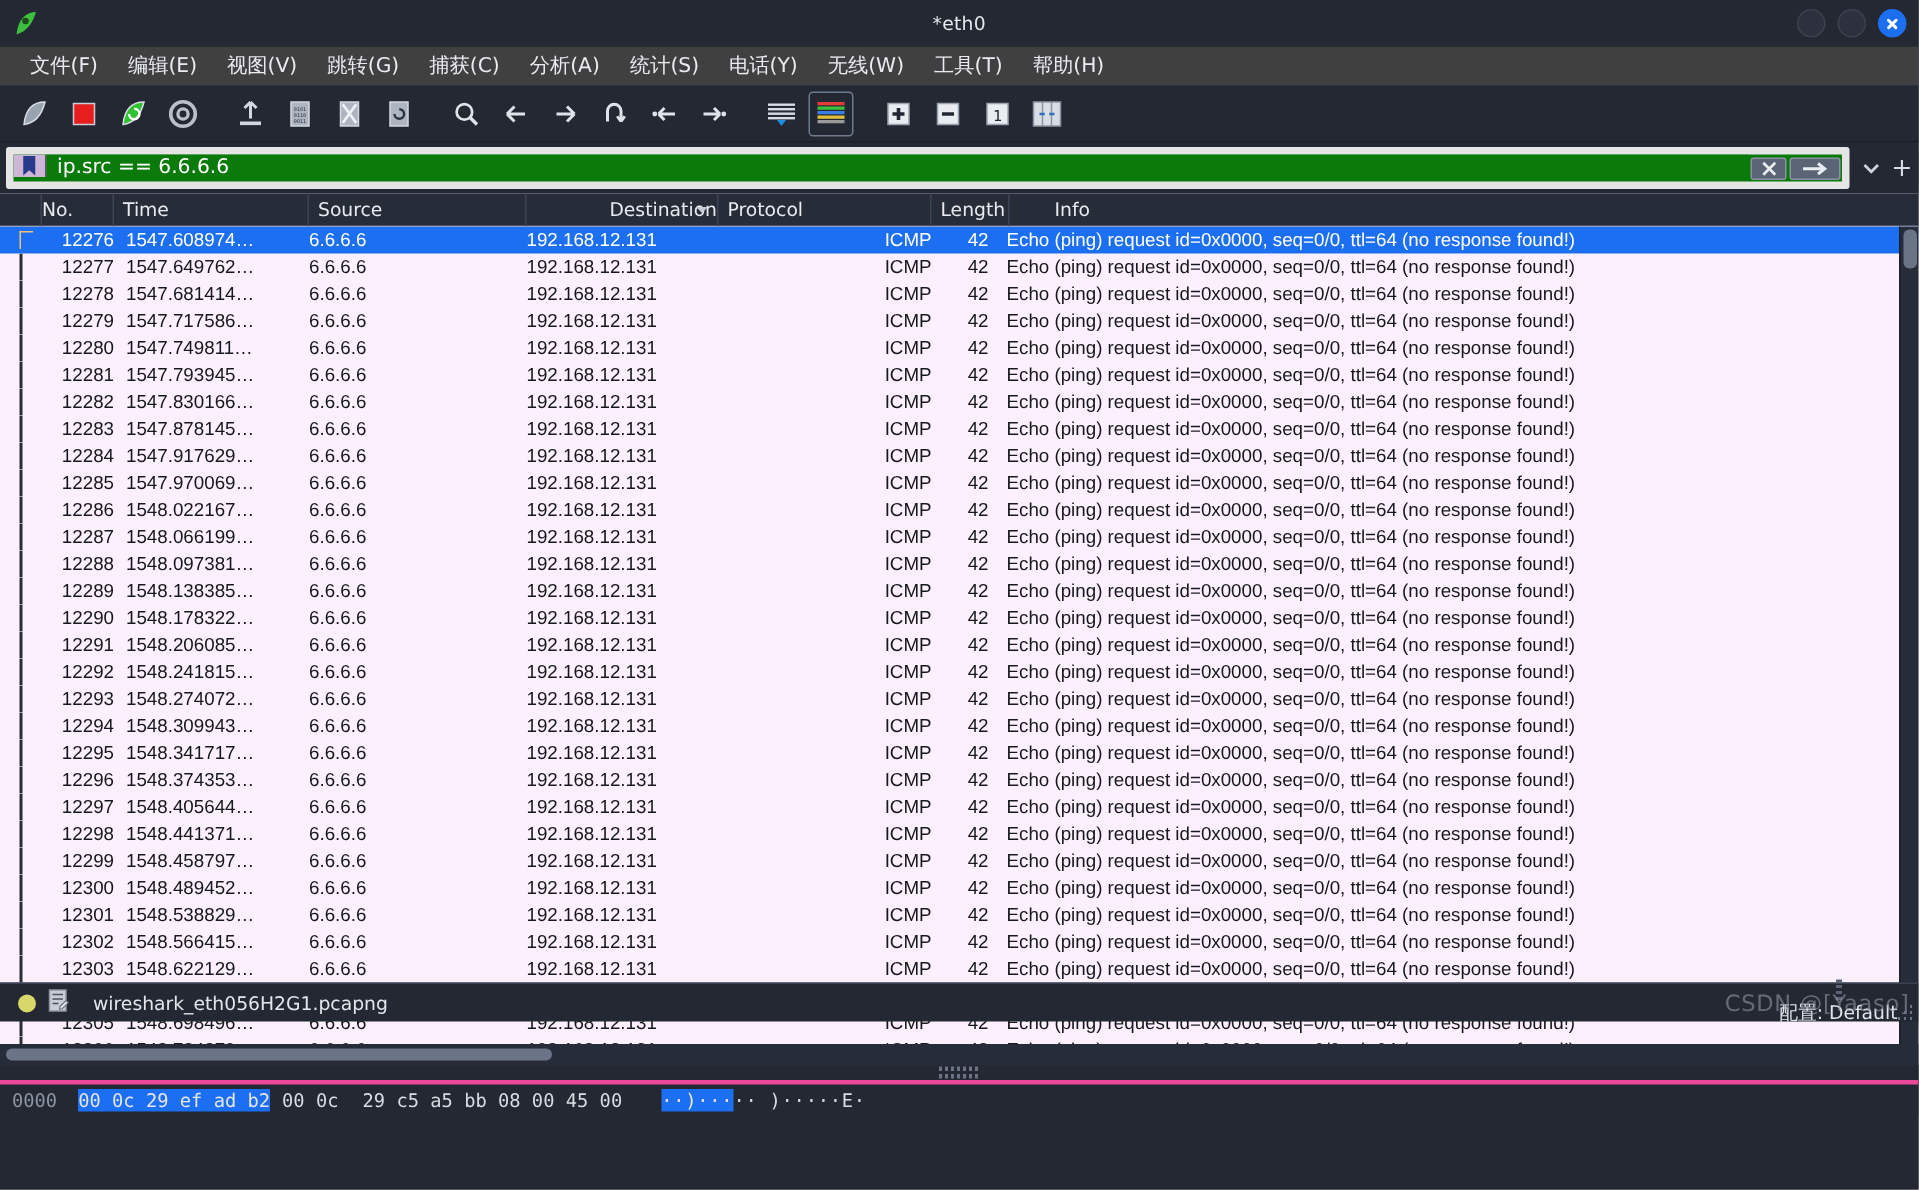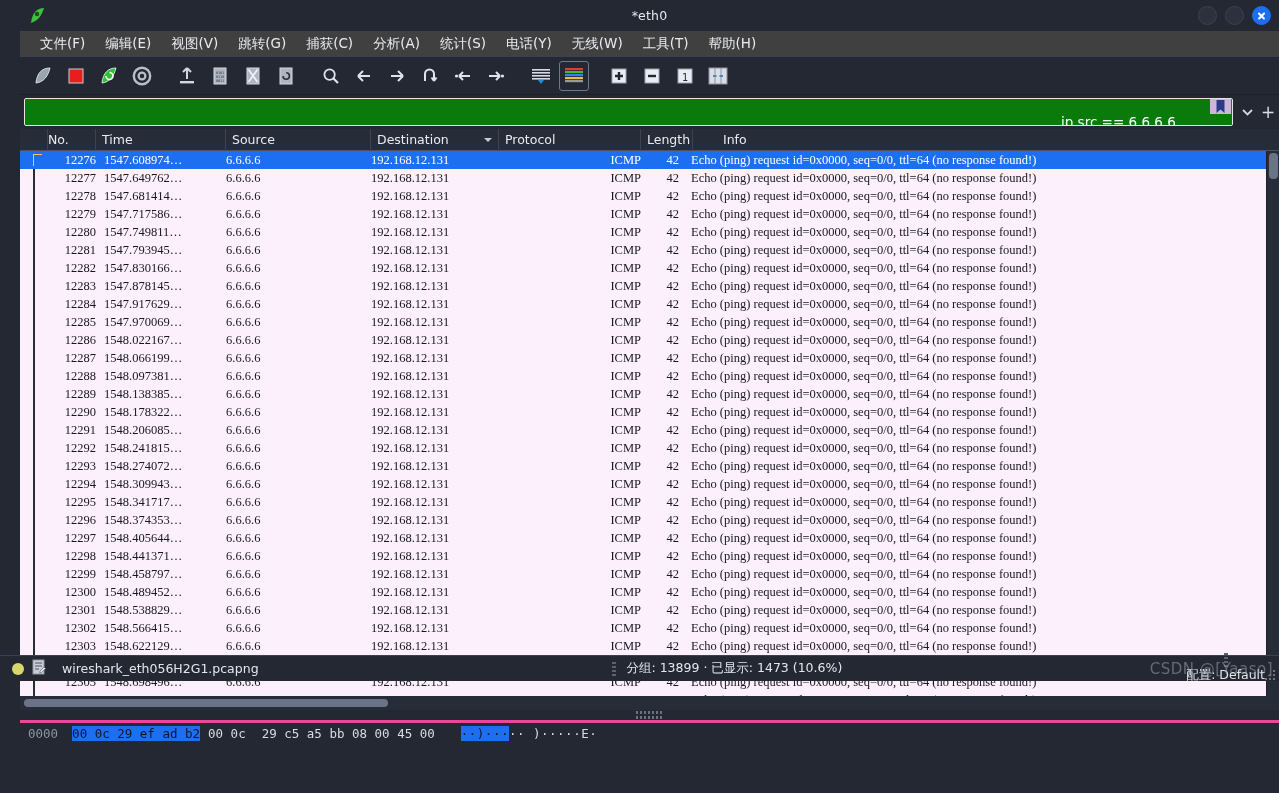--- a/index.html
+++ b/index.html
@@ -2,21 +2,21 @@
 <html><head>
 <meta charset="utf-8">
 <style>
   * { box-sizing: border-box; margin: 0; padding: 0; }
   html, body {
     width: 1279px; height: 793px;
     background: #232833;
     font-family: "DejaVu Sans", sans-serif;
     overflow: hidden;
   }
-  #app { position: relative; width: 1279px; height: 685px; background: #232833; padding-left: 20px; }
+  #app { position: relative; width: 1279px; height: 685px; background: #232833; }
 
   
   .titlebar {
     position: relative; height: 31px; width: 100%;
     background: #232833;
     display: flex; align-items: center;
   }
   .titlebar-logo { position: absolute; left: 8px; top: 6px; width: 20px; height: 20px; }
   .titlebar-title {
     width: 100%; text-align: center;
@@ -49,23 +49,23 @@
     padding-left: 8px; gap: 3px;
     background: #232833; border-bottom: 1px solid #1b2029;
   }
   .tb { width: 30px; height: 30px; display: flex; align-items: center; justify-content: center; border-radius: 3px; }
   .tb.framed { border: 1px solid #6f7a8d; }
   .tb-sep { width: 9px; }
 
   
   .filterbar {
     height: 28px; margin: 3px 4px 3px 4px;
-    display: flex; align-items: flex-end;
-    border: 1px solid #e5e5e5; border-radius: 2px;
-    background: #0a7a0a; overflow: hidden; flex-direction: column;
+    display: flex; align-items: flex-start;
+    border: 5px solid #e5e5e5; border-radius: 2px;
+    background: #0a7a0a; overflow: hidden;
   }
   .filter-bookmark {
     width: 22px; background: #cdb6d8; display: flex; align-items: center; justify-content: center;
     border-right: 1px solid #555;
   }
   .filter-input {
     flex: 1; background: #0a7a0a; border: none; outline: none;
     color: #ffffff; font-size: 13.5px; padding-left: 7px;
     font-family: "DejaVu Sans", sans-serif;
   }
@@ -90,21 +90,21 @@
     color: #e9ebf0; font-size: 12.5px;
   }
   .ph { padding-left: 6px; position: relative; white-space: nowrap; overflow: hidden;
         border-right: 1px solid #3c4354; height: 22px; line-height: 22px; }
   .sort-ind { position: absolute; right: 6px; top: 9px; width: 0; height: 0;
               border-left: 4px solid transparent; border-right: 4px solid transparent;
               border-top: 4px solid #c6cad3; }
   .plist-body { background: #fdf0fd; height: 545px; overflow: hidden; position: relative; }
   .prow {
     display: flex; height: 18px; line-height: 18px;
-    font-family: Liberation Serif, serif; font-size: 12.5px;
+    font-family: Liberation Sans, sans-serif; font-size: 12.5px;
     color: #16181d; white-space: nowrap;
   }
   .prow.sel { background: #1d6ff2; color: #ffffff; }
   .pc { overflow: hidden; white-space: nowrap; }
   .c-mark  { width: 28px; position: relative; }
   .c-no    { width: 48px; text-align: right; }
   .c-time  { width: 130px; padding-left: 8px; }
   .c-src   { width: 145px; padding-left: 0px; }
   .c-dst   { width: 128px; }
   .c-proto { width: 142px; text-align: right; }
@@ -136,21 +136,21 @@
          border-left: 5px solid #c8ccd6; margin-right: 7px; }
 
   
   .bytes {
     height: 24px; display: flex; align-items: center;
     background: #232833; color: #d9dce3;
     font-family: "DejaVu Sans Mono", monospace; font-size: 12.5px;
     border-top: 3px solid #ec4899; padding-left: 8px;
   }
   .off { color: #8e95a3; margin-right: 14px; }
-  .hl { background: #1d6ff2; color: #0f172a; }
+  .hl { background: #1d6ff2; color: #e5e5e5; }
   .hexgap { display: inline-block; width: 8px; }
   .ascii { margin-left: 26px; letter-spacing: .5px; }
 
   .splitter { height: 5px; background: #232833; position: relative; }
   .splitter::after {
     content: ""; position: absolute; left: 50%; top: 1px; transform: translateX(-50%);
     width: 28px; height: 3px;
     background: repeating-linear-gradient(90deg,#6a7283 0 2px,transparent 2px 4px);
   }
 
@@ -376,21 +376,21 @@
     </div>
     <div class="filter-plus">+</div>
   </div>
 
   <div class="plist-wrap">
     <div class="plist-header">
       <div class="ph c-mark"></div>
       <div class="ph" style="width:48px;padding-left:0;">No.</div>
       <div class="ph" style="width:130px;">Time</div>
       <div class="ph" style="width:145px;">Source</div>
-      <div class="ph" style="width:128px;">
+      <div class="ph" style="width:128px;text-align:right;">
         <span>Destination</span>
         <span class="sort-ind"></span>
       </div>
       <div class="ph" style="width:142px;">Protocol</div>
       <div class="ph" style="width:52px;">Length</div>
       <div class="ph" style="flex:1;border-right:none;margin-left:24px;">Info</div>
     </div>
 
     <div class="plist-body">
       <div id="rows">
@@ -799,24 +799,20 @@
       <span class="sb-dot"></span>
       <span>
         <svg width="14" height="16" viewBox="0 0 14 16">
           <rect x="1" y="1" width="11" height="14" fill="#c8cdd6" stroke="#8e96a4"></rect>
           <path d="M3 4 H10 M3 7 H10 M3 10 H7" stroke="#4a5260" stroke-width="1"></path>
           <path d="M8 12 L12 8 L13.5 9.5 L9.5 13.5 L7.8 13.8 Z" fill="#e6e9ef" stroke="#6a7283" stroke-width=".8"></path>
         </svg>
       </span>
       <span style="margin-left:8px;">wireshark_eth056H2G1.pcapng</span>
     </div>
-    <div class="sb-center">
-      <span class="sb-grip"></span>
-      <span>分组: 13899 · 已显示: 1473 (10.6%)</span>
-    </div>
     <div class="sb-right" style="margin-left:auto;flex-direction:column;">
       <span class="sb-grip"></span>
       <span>配置: Default</span>
       <span class="watermark">CSDN @[Yaaso]</span>
       <span class="resize-grip"></span>
     </div>
   </div>
 
 </div>
 

